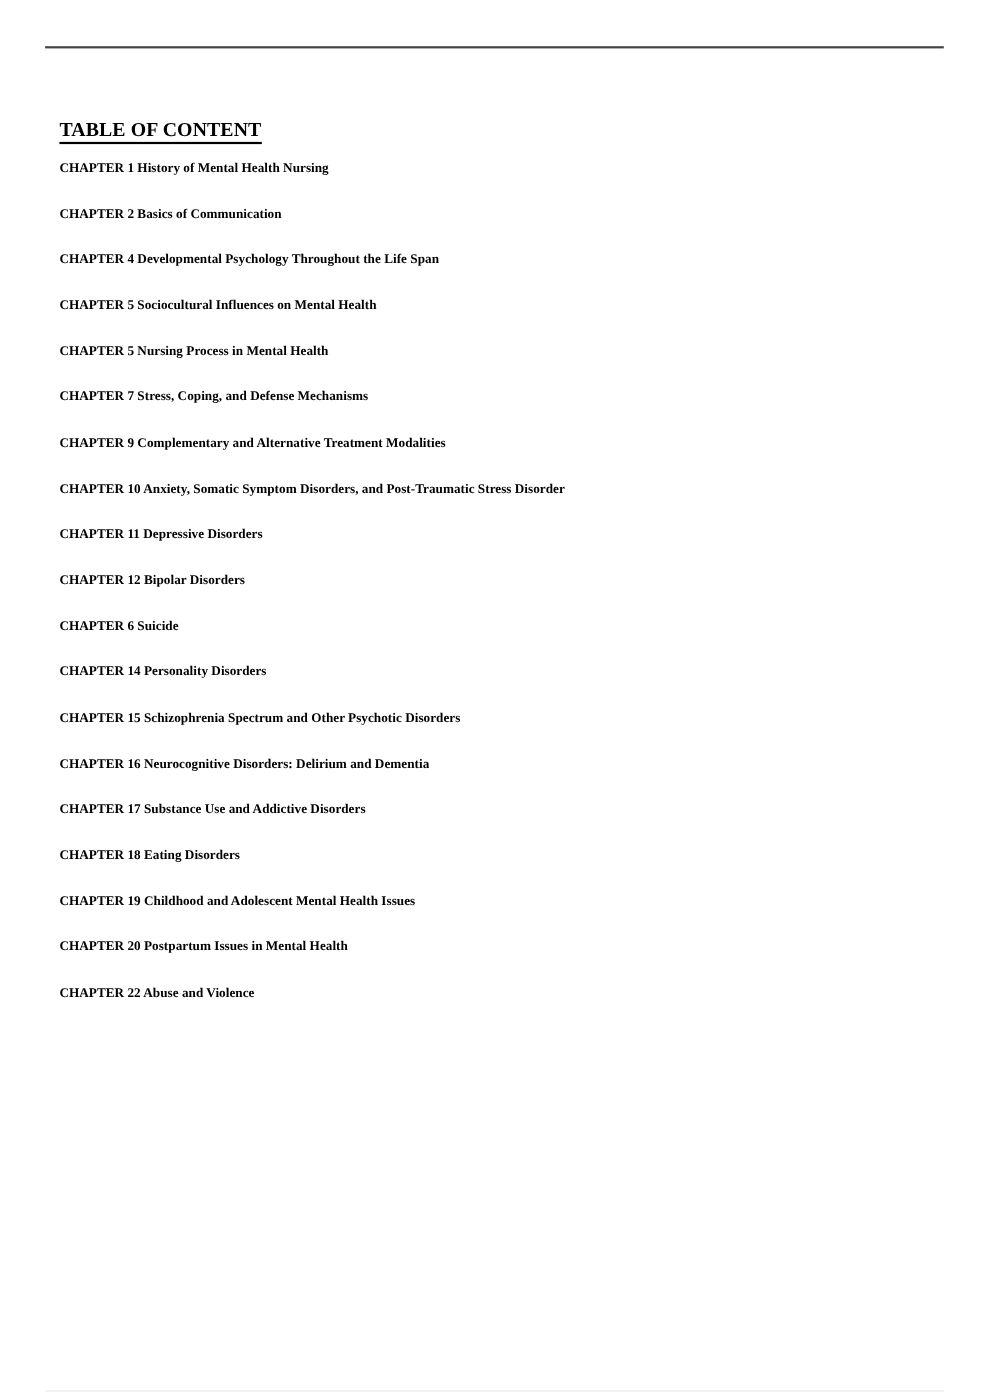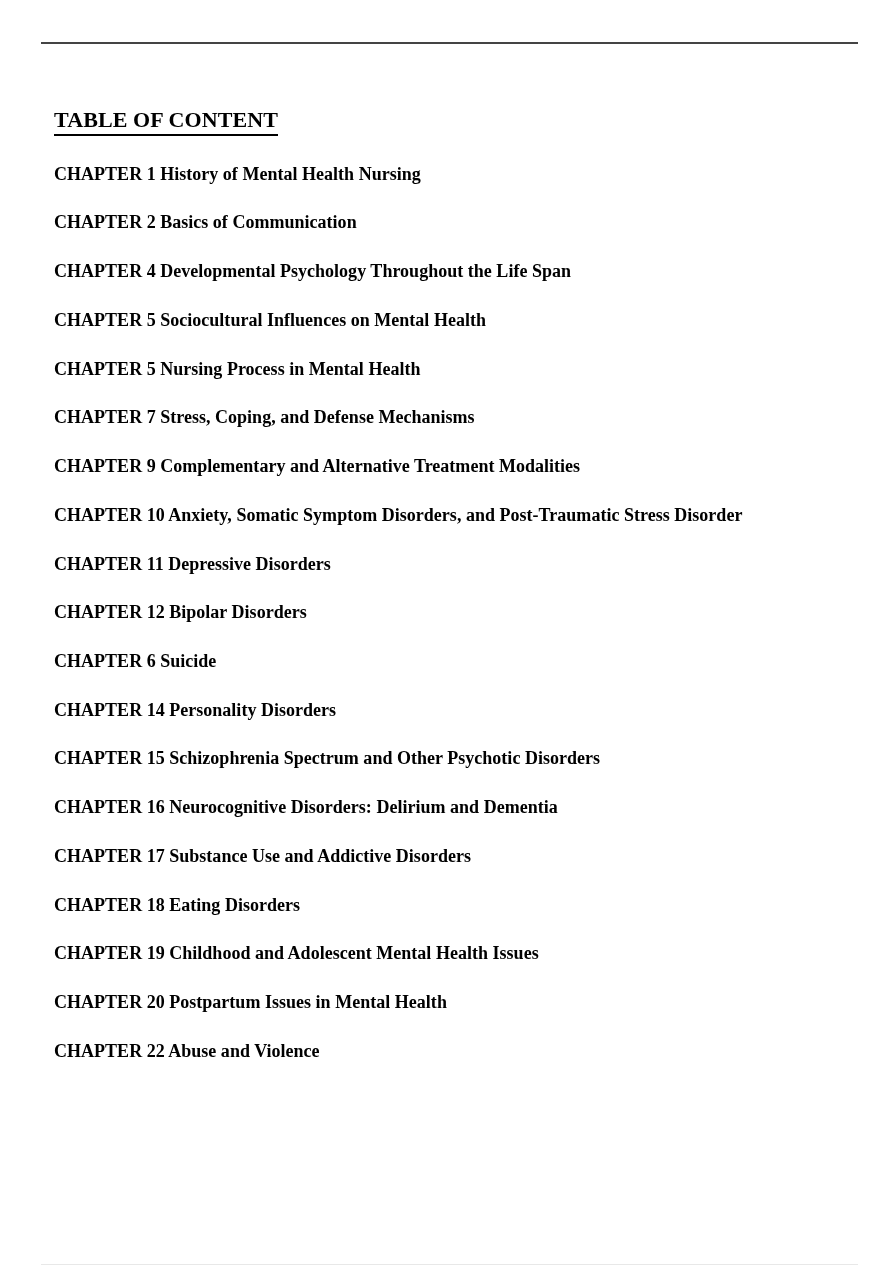--- a/index.html
+++ b/index.html
@@ -37,37 +37,37 @@
     height: 0;
     border-top: 1px solid #e8e8e8;
   }
   .content {
     position: absolute;
     left: 54px;
     top: 108px;
     width: 790px;
   }
   .toc-title {
-    font-size: 22px;
+    font-size: 18px;
     font-weight: bold;
     line-height: 1.12;
     letter-spacing: 0.1px;
-    margin: 0 0 28px 0;
+    margin: 0 0 14px 0;
     display: inline-block;
     border-bottom: 2px solid #000000;
     padding-bottom: 1px;
     text-align: right;
   }
   .toc-list {
     list-style: none;
     margin: 0;
     padding: 0;
   }
   .toc-entry {
-    font-size: 18px;
+    font-size: 12px;
     font-weight: bold;
     line-height: 1.18;
     margin: 0 0 27.5px 0;
     white-space: nowrap;
     letter-spacing: 0.02px;
   }
   .toc-entry:last-child {
     margin-bottom: 0;
   }
 </style>

